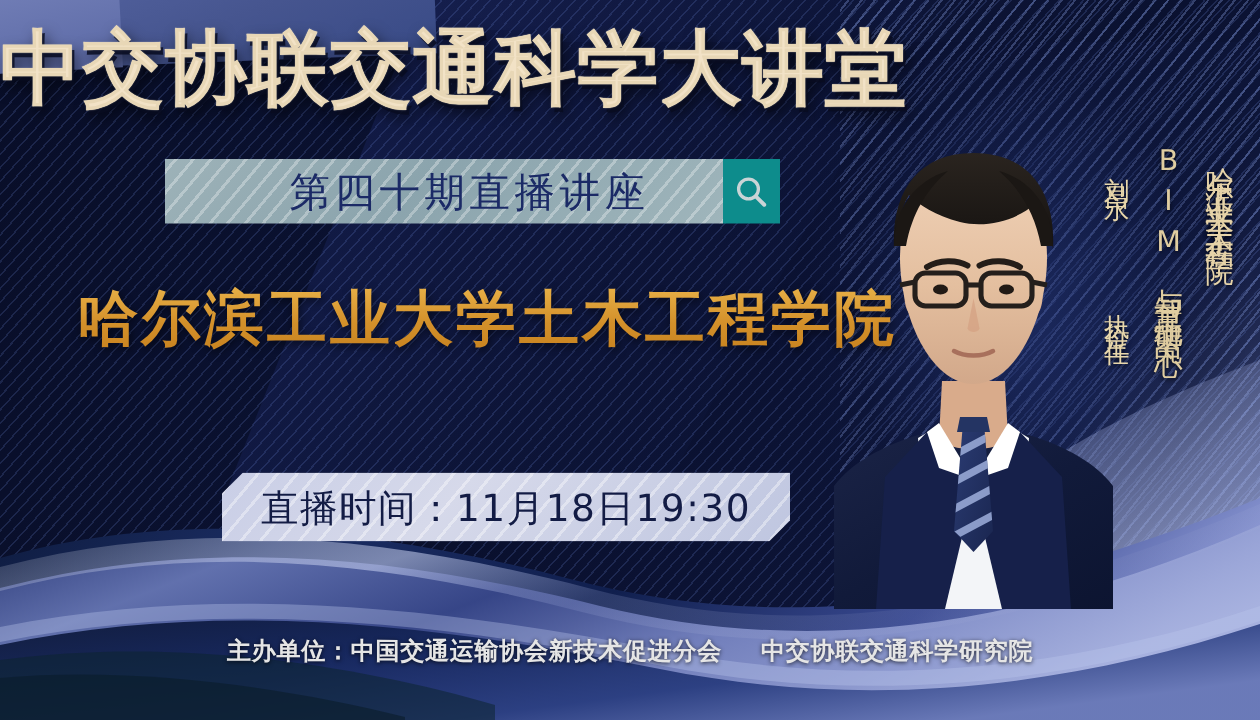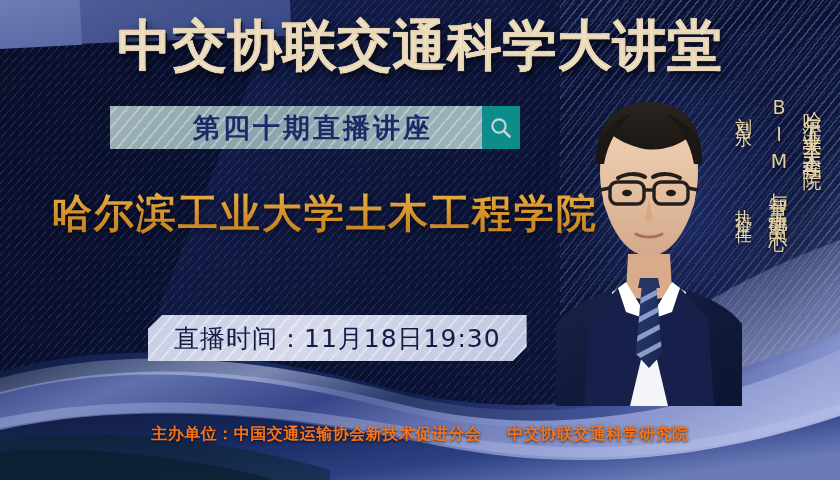--- a/index.html
+++ b/index.html
@@ -87,21 +87,21 @@
   }
 
   
   .ribbon-wrap { position: absolute; inset: 0; }
   .ribbon-wrap svg { position: absolute; left: 0; top: 0; }
 
   
   .title-main {
     position: absolute;
     left: 0; right: 0; top: 16px;
-    text-align: center;
+    text-align: left;
     font-size: 54px;
     line-height: 60px;
     font-weight: bold;
     letter-spacing: 1px;
     color: #f2e2c6;
     text-shadow:
        0 0 1px #fff6e4,
        2px 3px 0 rgba(8,12,32,0.85),
        3px 5px 10px rgba(0,0,0,0.7);
     font-family: "DejaVu Sans", "Liberation Sans", sans-serif;
@@ -136,21 +136,21 @@
       rgba(0,0,0,0) 9px
     );
     pointer-events: none;
   }
   .subtitle-text {
     position: relative;
     z-index: 2;
     font-size: 27px;
     letter-spacing: 3px;
     color: #1b2a66;
-    font-weight: 700;
+    font-weight: 400;
     font-family: "DejaVu Sans", "Liberation Sans", sans-serif;
     padding-left: 34px;
   }
   .search-box {
     width: 38px;
     background: #0d8c8c;
     display: flex;
     align-items: center;
     justify-content: center;
   }
@@ -206,21 +206,21 @@
     font-family: "DejaVu Sans", "Liberation Sans", sans-serif;
   }
 
   
   .footer {
     position: absolute;
     left: 0; right: 0; top: 424px;
     text-align: center;
     font-size: 16px;
     letter-spacing: 0.5px;
-    color: #f97316;
+    color: #e5e5e5;
     font-weight: bold;
     text-shadow: 0 1px 3px rgba(0,0,0,0.75);
     font-family: "DejaVu Sans", "Liberation Sans", sans-serif;
   }
   .footer .gap { display: inline-block; width: 26px; }
 
   
   .vcol {
     position: absolute;
     writing-mode: vertical-rl;

